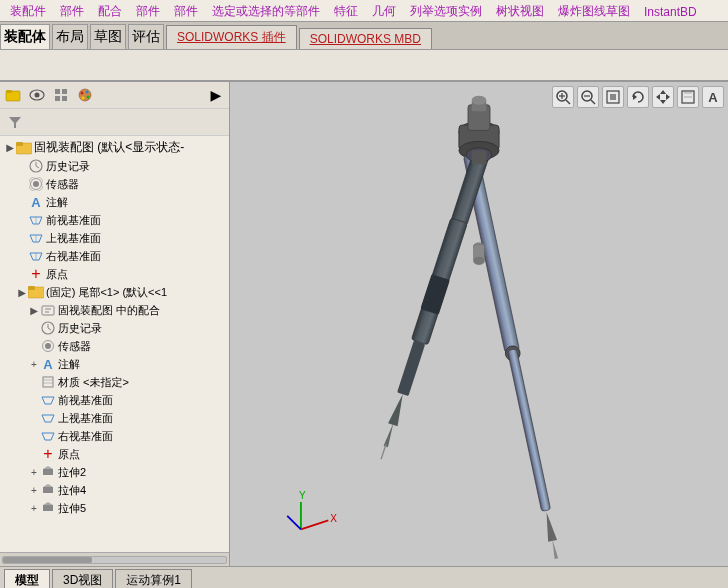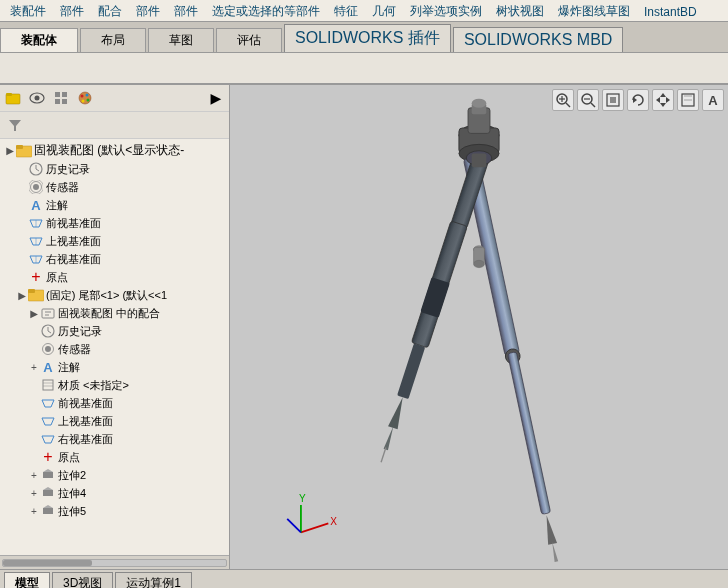--- a/index.html
+++ b/index.html
@@ -14,60 +14,61 @@
       padding: 2px 4px;
       gap: 2px;
       flex-wrap: wrap;
       height: 22px;
     }
     .menu-item {
       padding: 1px 6px;
       cursor: pointer;
       font-size: 12px;
       white-space: nowrap;
-      color: #0c4a6e;
+      color: #a21caf;
     }
 
     
     .ribbon {
       background: #e8e4dc;
       border-bottom: 2px solid #999;
       display: flex;
       flex-direction: column;
     }
     .ribbon-tabs {
       display: flex;
       background: #c8c4bc;
       border-bottom: 1px solid #999;
       align-items: flex-end;
       padding-top: 2px;
     }
     .ribbon-tab {
-      padding: 3px 20px;
-      font-size: 12px;
+      padding: 3px 3px;
+      font-size: 14px;
       cursor: pointer;
       border: 1px solid #999;
       border-bottom: none;
       background: #d4d0c8;
       margin-right: 2px;
       color: #000;
     }
     .ribbon-tab.active {
       background: #f0ece4;
       font-weight: bold;
     }
     .ribbon-tab-special {
       padding: 3px 10px;
-      font-size: 16px;
+      font-size: 12px;
       cursor: pointer;
       border: 1px solid #888;
       border-bottom: none;
       background: #e0dcd4;
       margin-right: 2px;
-      color: #0c4a6e;
+      color: #b91c1c;
+      text-decoration: underline;
     }
     .ribbon-content {
       display: flex;
       align-items: center;
       padding: 2px 4px;
       gap: 4px;
       height: 30px;
     }
 
     

